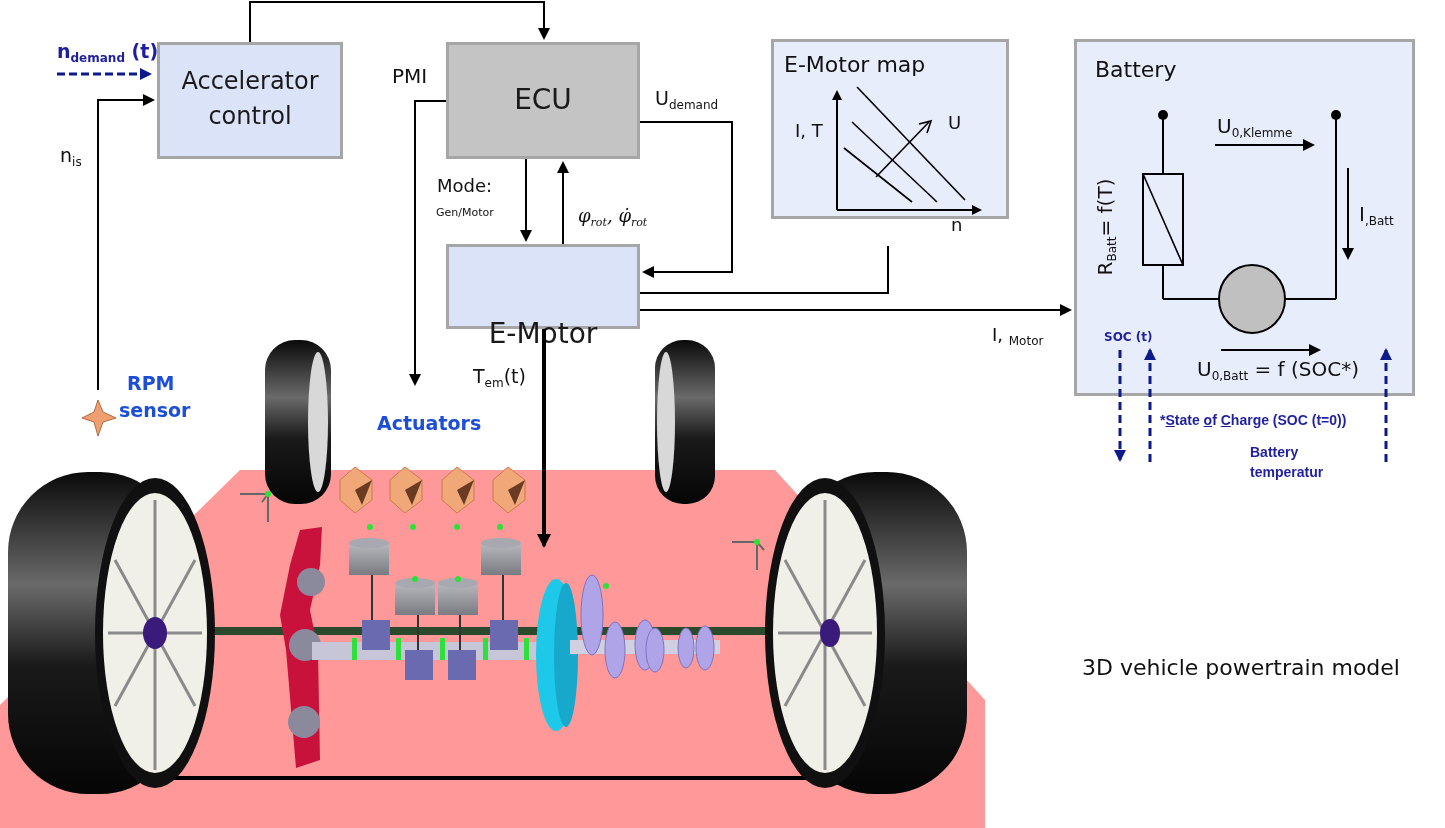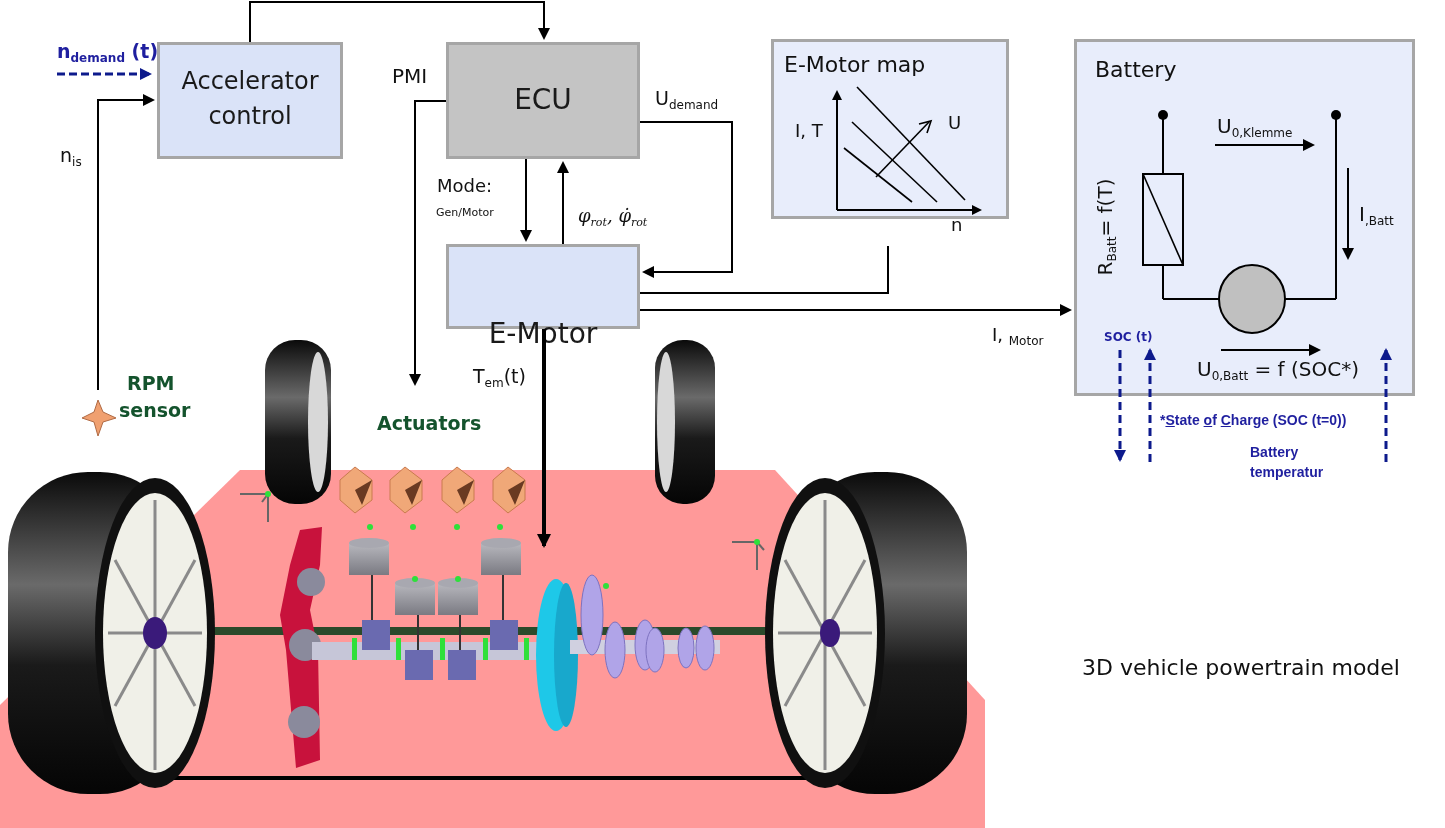--- a/index.html
+++ b/index.html
@@ -7,21 +7,21 @@
          font-family:"DejaVu Sans", sans-serif; }
   .abs { position:absolute; }
   .box { position:absolute; box-sizing:border-box; border:3px solid #a6a6a6; }
   .box.blue { background:#dae3f8; }
   .box.light { background:#e8edfb; }
   .box.gray { background:#c4c4c4; }
   .center-label { position:absolute; left:0; right:0; text-align:center; color:#1a1a1a; }
   .lbl { position:absolute; color:#111; white-space:nowrap; font-size:17px; }
   .lbl sub { font-size:12px; vertical-align:-4px; }
   .navy { color:#1f1f9f;font-weight:bold; }
-  .brown { color:#14532d; font-weight:bold; font-size:19px; }
+  .brown { color:#1d4ed8; font-weight:bold; font-size:19px; }
   svg.overlay { position:absolute; left:0; top:0; }
   .phi { font-family:"DejaVu Serif", serif; font-style:italic; font-size:18px; }
   .phi sub { font-size:11px; vertical-align:-4px; }
 </style>
 </head>
 <body>
 
 <div class="box blue" style="left:157px; top:42px; width:186px; height:117px;">
   <div class="center-label" style="top:22px; font-size:24px;">Accelerator</div>
   <div class="center-label" style="top:57px; font-size:24px;">control</div>

